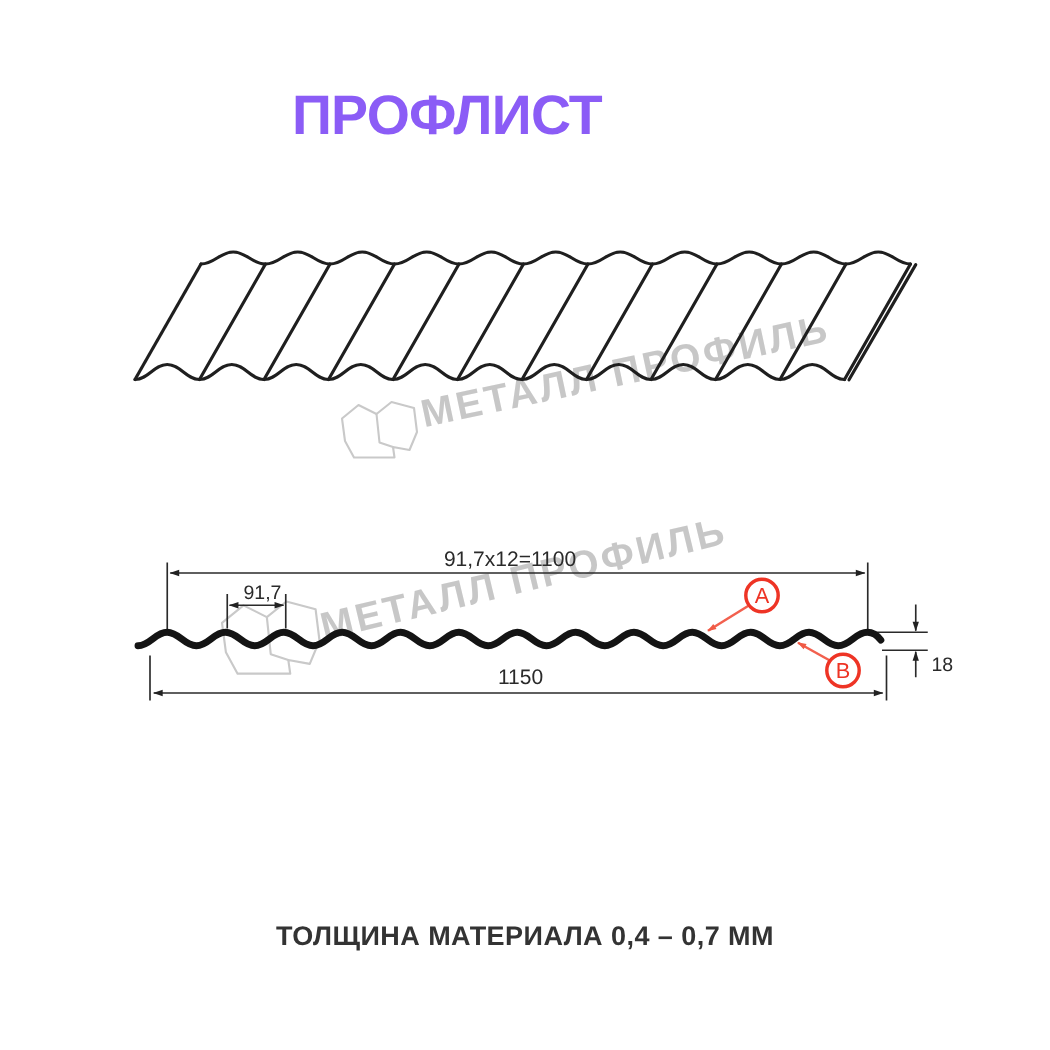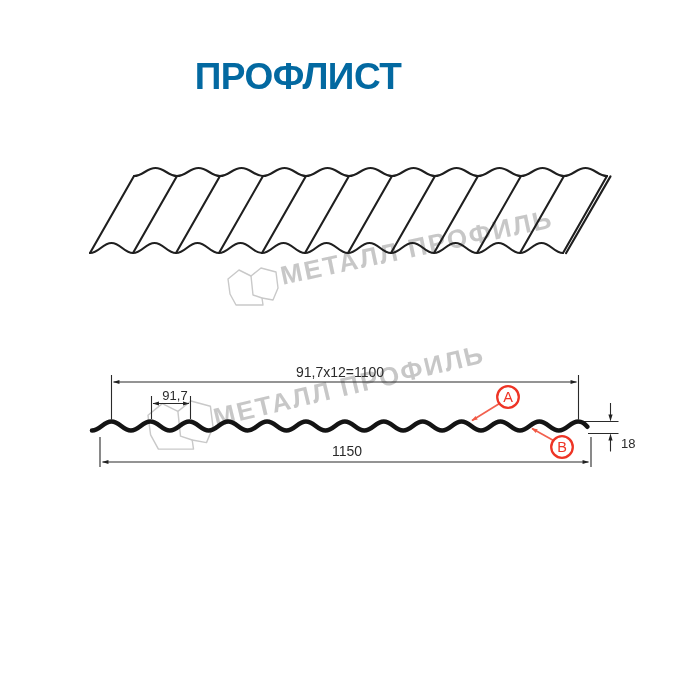--- a/index.html
+++ b/index.html
@@ -1,19 +1,19 @@
 <!DOCTYPE html>
 <html><head>
 <meta charset="utf-8">
 <style>
   html,body{margin:0;padding:0;background:#fff;}
   #stage{position:relative;width:700px;height:700px;background:#fff;overflow:hidden;
          font-family:"Liberation Sans",sans-serif;}
   .title{position:absolute;left:0;top:58px;width:596px;text-align:center;
-         font-size:37px;font-weight:bold;letter-spacing:-0.5px;color:#0369a1;line-height:1;}
+         font-size:37px;font-weight:bold;letter-spacing:-0.5px;color:#8b5cf6;line-height:1;}
   .subtitle{position:absolute;left:0;top:101px;width:700px;text-align:center;
          font-size:17px;font-weight:bold;letter-spacing:0.5px;color:#222;line-height:1.2;}
   .footer{position:absolute;left:0;top:614px;width:700px;text-align:center;
          font-size:18px;font-weight:bold;letter-spacing:0.3px;color:#333;line-height:1.2;}
   .wm{position:absolute;font-weight:bold;font-size:26px;letter-spacing:2px;
       color:#c5c5c5;white-space:nowrap;line-height:30px;opacity:0.95;
       transform-origin:left center;}
   .wm.upper{left:281px;top:261px;transform:rotate(-12deg);}
   .wm.lower{left:214px;top:403px;transform:rotate(-13.5deg);}
   svg{position:absolute;left:0;top:0;}
@@ -124,14 +124,15 @@
 
       <g>
         <line x1="553.5" y1="440.5" x2="532" y2="428.5" stroke="#f2604e" stroke-width="1.7" marker-end="url(#mR)"></line>
         <circle cx="562" cy="447" r="10.8" fill="#ffffff" stroke="#ee3425" stroke-width="2.3"></circle>
         <text class="callout-letter" x="562" y="452" text-anchor="middle">B</text>
       </g>
     </g>
   </svg>
 
   <div class="title">ПРОФЛИСТ</div>
+  <div class="footer">ТОЛЩИНА МАТЕРИАЛА 0,4 – 0,7 ММ</div>
 
 </div>
 
 </body></html>

